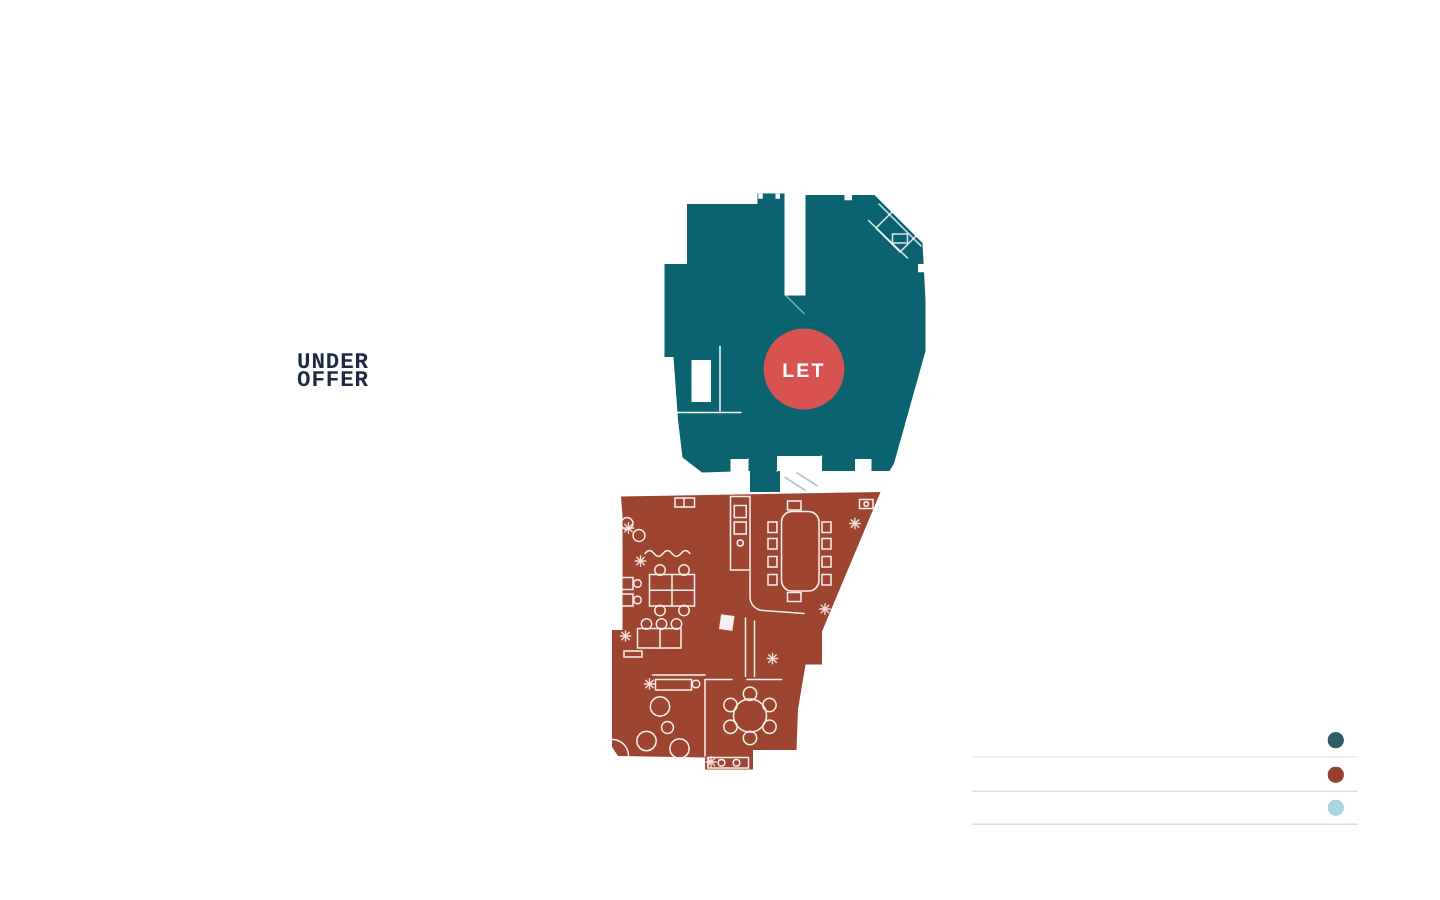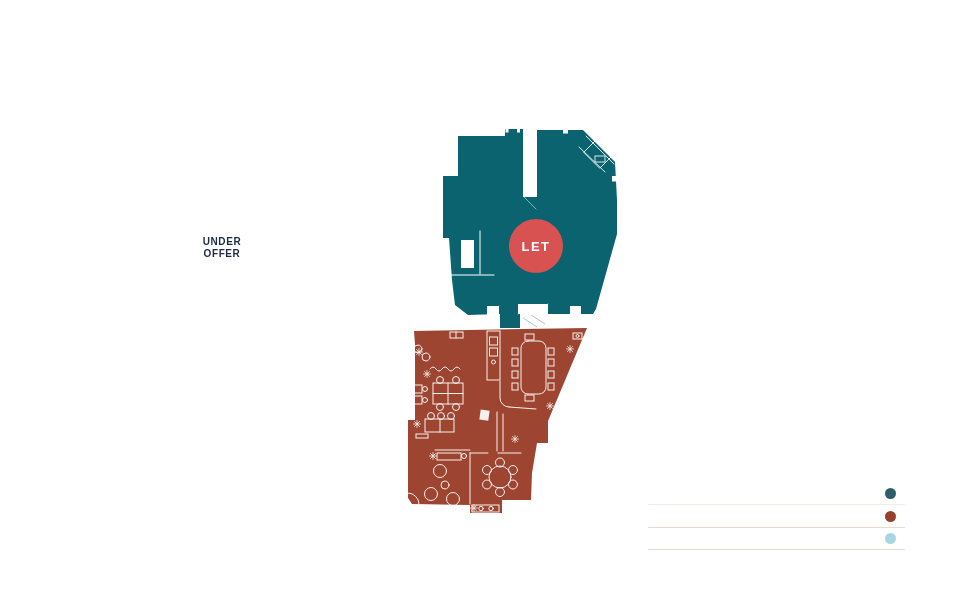--- a/index.html
+++ b/index.html
@@ -15,22 +15,23 @@
   .wd{stroke:#ffffff;fill:none;stroke-width:1;stroke-linecap:round;}
   .fw{stroke:#ffffff;fill:none;stroke-width:1;stroke-linecap:round;opacity:.92;}
   .badge-text{
     fill:#ffffff;font-weight:bold;font-size:13px;letter-spacing:1.5px;
     font-family:"Liberation Sans", sans-serif;text-anchor:middle;
   }
 
   .under-offer{
     position:absolute;left:192px;top:236px;width:60px;
     text-align:center;color:#1e2943;
-    font-size:10px;font-weight:bold;letter-spacing:.6px;line-height:12px;
+    font-size:15px;font-weight:bold;letter-spacing:.6px;line-height:12px;
     text-transform:uppercase;
+    font-family:Liberation Mono, monospace;
   }
 
   .legend{
     position:absolute;left:648px;top:483px;width:257px;
   }
   .legend-row{
     height:22px;box-sizing:border-box;
     border-bottom:1px solid #ecd9cd;
     display:flex;align-items:center;justify-content:flex-end;
     padding-right:9px;cursor:pointer;

